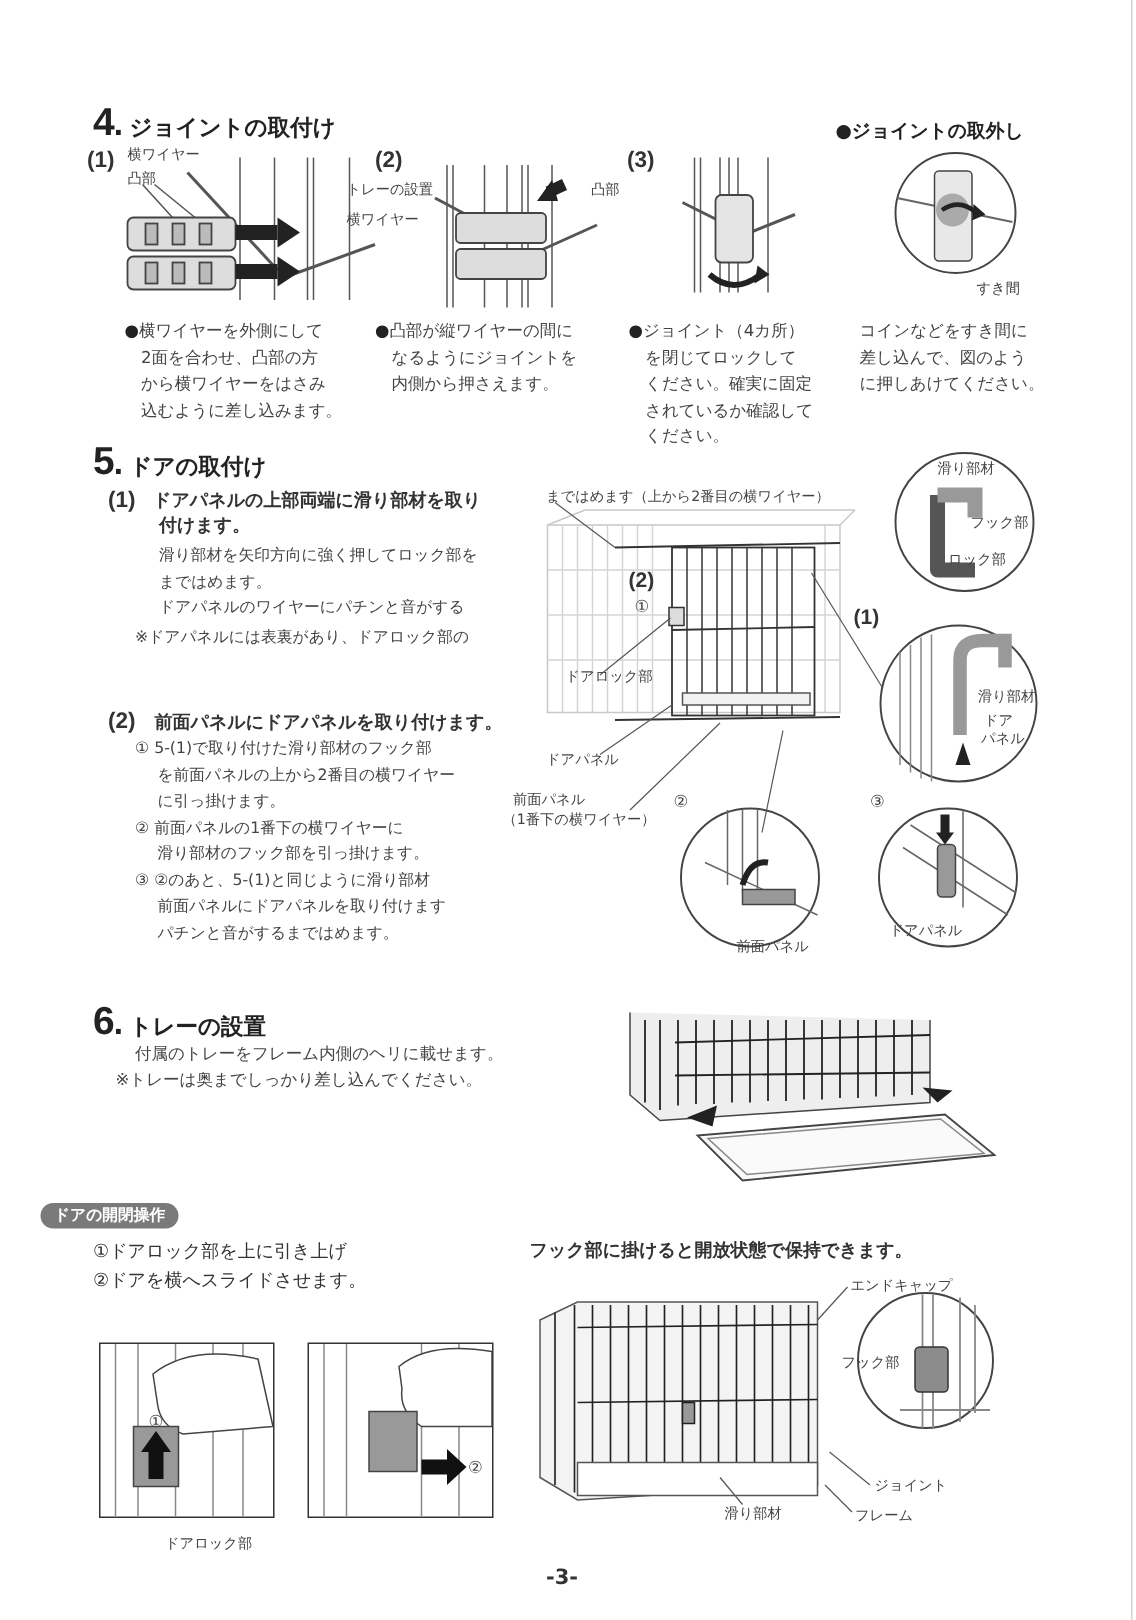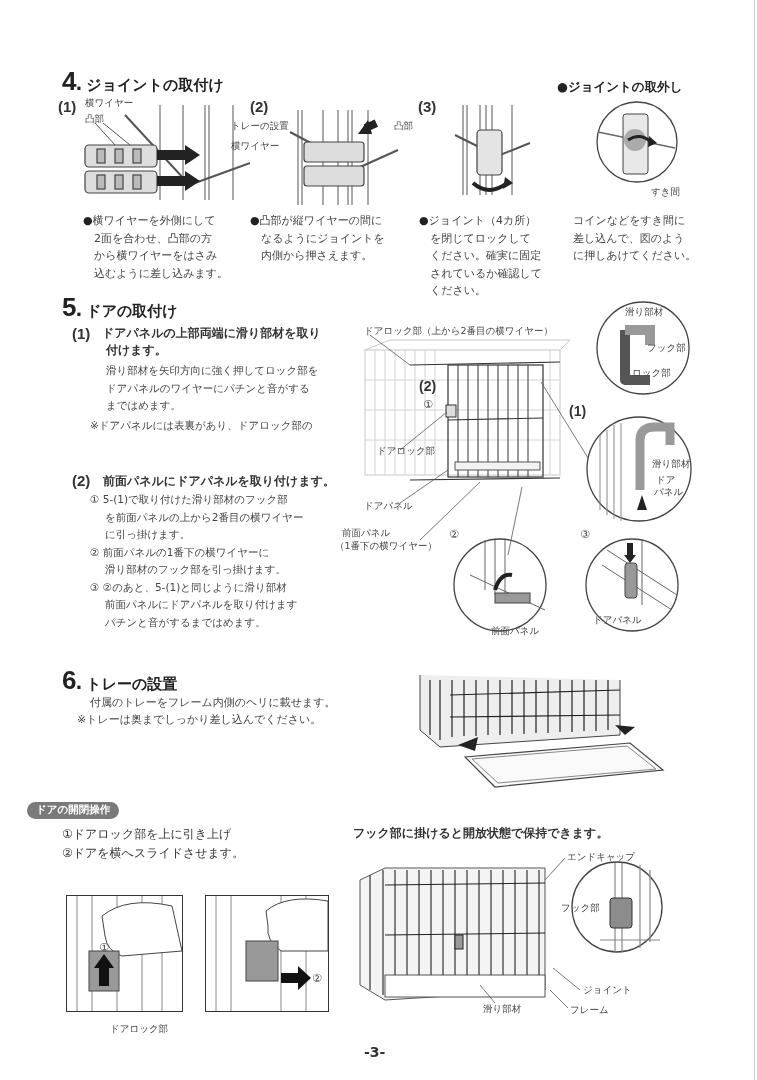--- a/index.html
+++ b/index.html
@@ -147,22 +147,22 @@
   <span class="sec-text">ドアの取付け</span>
 </div>
 
 <span class="abs step-num" style="left:72px;top:325px;">(1)</span>
 <div class="abs" style="left:102px;top:325px;font-size:12px;line-height:17px;color:#333;font-weight:bold;">
   <div>ドアパネルの上部両端に滑り部材を取り</div>
   <div style="padding-left:4px">付けます。</div>
 </div>
 <div class="abs txt" style="left:106px;top:362px;font-size:10.5px;line-height:17.5px;">
   <div>滑り部材を矢印方向に強く押してロック部を</div>
+  <div>まではめます。</div>
   <div>ドアパネルのワイヤーにパチンと音がする</div>
-  <div>まではめます。</div>
 </div>
 <div class="abs txt" style="left:90px;top:417px;font-size:10.5px;line-height:17.5px;">
   <div>※ドアパネルには表裏があり、ドアロック部の</div>
 </div>
 
 <span class="abs step-num" style="left:72px;top:472px;">(2)</span>
 <span class="abs" style="left:103px;top:473px;font-size:12px;font-weight:bold;color:#333;">前面パネルにドアパネルを取り付けます。</span>
 <div class="abs txt" style="left:90px;top:491px;font-size:10.5px;line-height:17.5px;">
   <div>
     <span>①</span>
@@ -176,21 +176,21 @@
     <div style="padding-left:15px">滑り部材のフック部を引っ掛けます。</div>
   </div>
   <div>
     <span>③</span>
     <span>②のあと、5-(1)と同じように滑り部材</span>
     <div style="padding-left:15px">前面パネルにドアパネルを取り付けます</div>
     <div style="padding-left:15px">パチンと音がするまではめます。</div>
   </div>
 </div>
 
-<span class="abs lbl" style="left:364px;top:325px;">ドアロック部（上から2番目の横ワイヤー）</span>
+<span class="abs lbl" style="left:364px;top:325px;">まではめます（上から2番目の横ワイヤー）</span>
 <svg style="left:360px;top:340px;" width="215" height="160">
   <g stroke="#c8c8c8" stroke-width="1" fill="none">
     <rect x="5" y="10" width="195" height="125"></rect>
     <line x1="5" y1="10" x2="30" y2="0"></line>
       <line x1="200" y1="10" x2="210" y2="0"></line>
     <line x1="30" y1="0" x2="210" y2="0"></line>
   </g>
   <g stroke="#d4d4d4" stroke-width="1">
     <line x1="15" y1="10" x2="15" y2="135"></line>
       <line x1="25" y1="10" x2="25" y2="135"></line>

